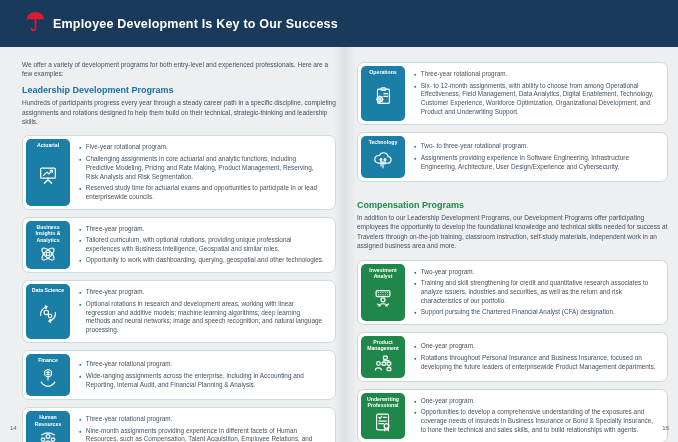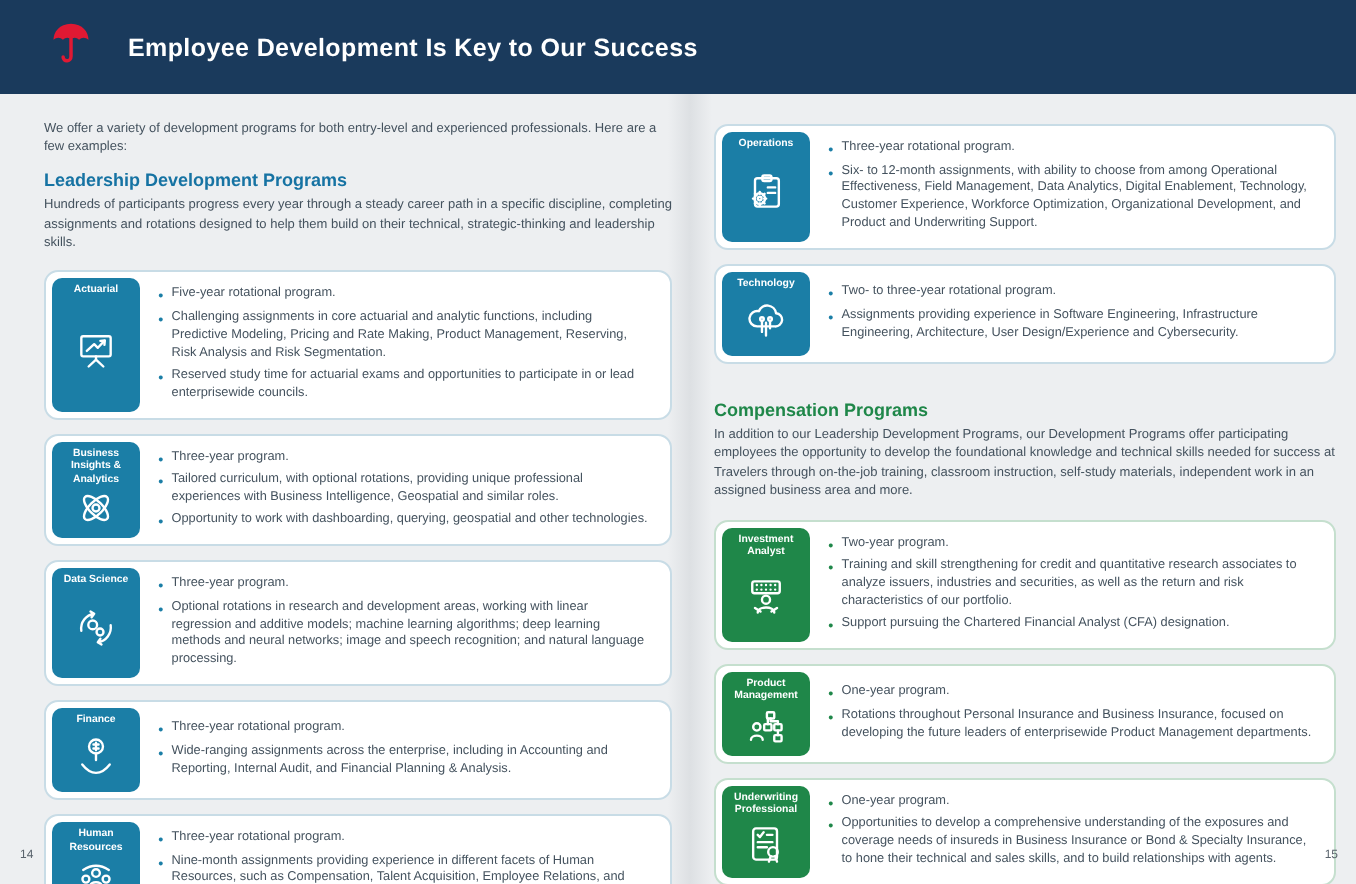--- a/index.html
+++ b/index.html
@@ -6,21 +6,21 @@
   html,body { width:678px; height:442px; }
   body {
     font-family:"Liberation Sans", sans-serif;
     background:var(--page-bg,#edeff1);
     position:relative; overflow:hidden;
     color:var(--text,#44525e);
   }
   .header {
     position:absolute; top:0; left:0; width:678px; height:47px;
     background:var(--header-bg,#1a3a5c);
-    display:flex; align-items:center; padding-left:25px; gap:18px;
+    display:flex; align-items:center; padding-left:25px; gap:7px;
   }
   .header-title { color:#ffffff; font-weight:bold; font-size:12.5px; letter-spacing:.2px; }
   .spread { position:absolute; top:47px; left:0; width:543px; height:395px; }
   .gutter {
     position:absolute; top:0; bottom:0; left:334px; width:22px;
     background:linear-gradient(90deg, rgba(80,92,104,0) 0%, rgba(80,92,104,0.10) 50%, rgba(80,92,104,0) 100%);
   }
   .col { position:absolute; top:0; display:flex; flex-direction:column; }
   .col-left  { left:22px;  width:314px; padding-top:13px; }
   .col-right { left:357px; width:311px; padding-top:15px; }

